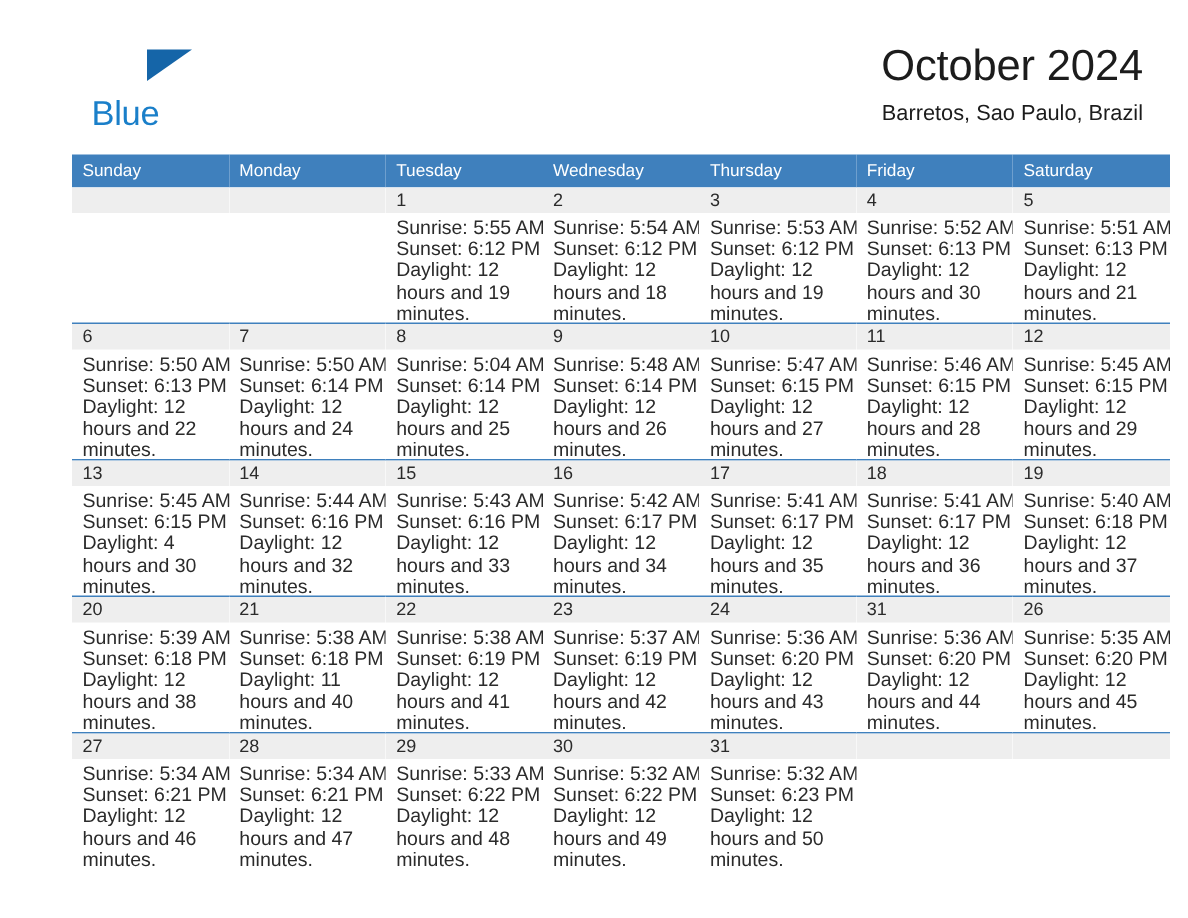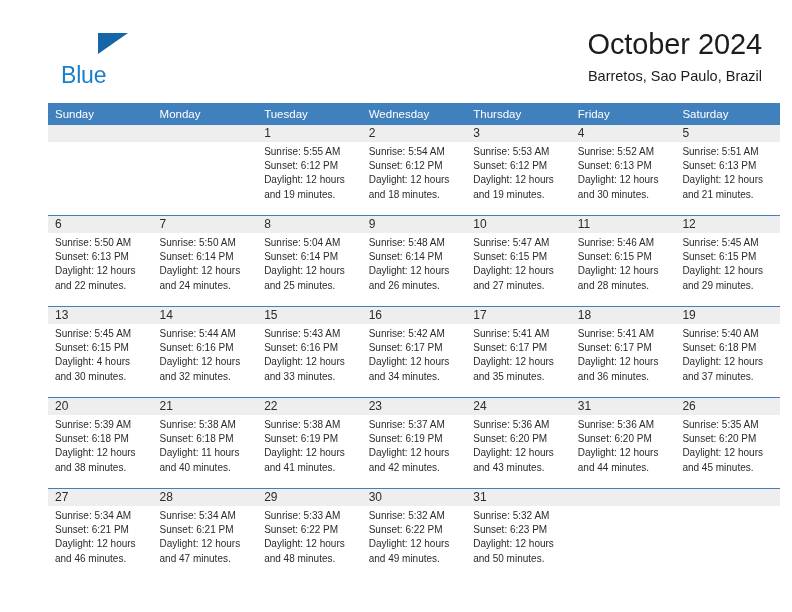--- a/index.html
+++ b/index.html
@@ -117,21 +117,21 @@
     padding: 0 0 0 7px;
     font-size: 12px;
     line-height: 17px;
     color: #2b2b2b;
   }
   .cell-filled .daynum-band { background: #eeeeee; }
   .cell-blank .daynum-band { background: #eeeeee; }
 
   .details {
     padding: 3px 4px 0 7px;
-    font-size: 10px;
+    font-size: 13px;
     line-height: 14.2px;
     color: #2b2b2b;
   }
   .details div { white-space: nowrap; }
   .details .wrap2 { white-space: normal; }
 </style>
 </head>
 <body>
 
 <div id="page">

